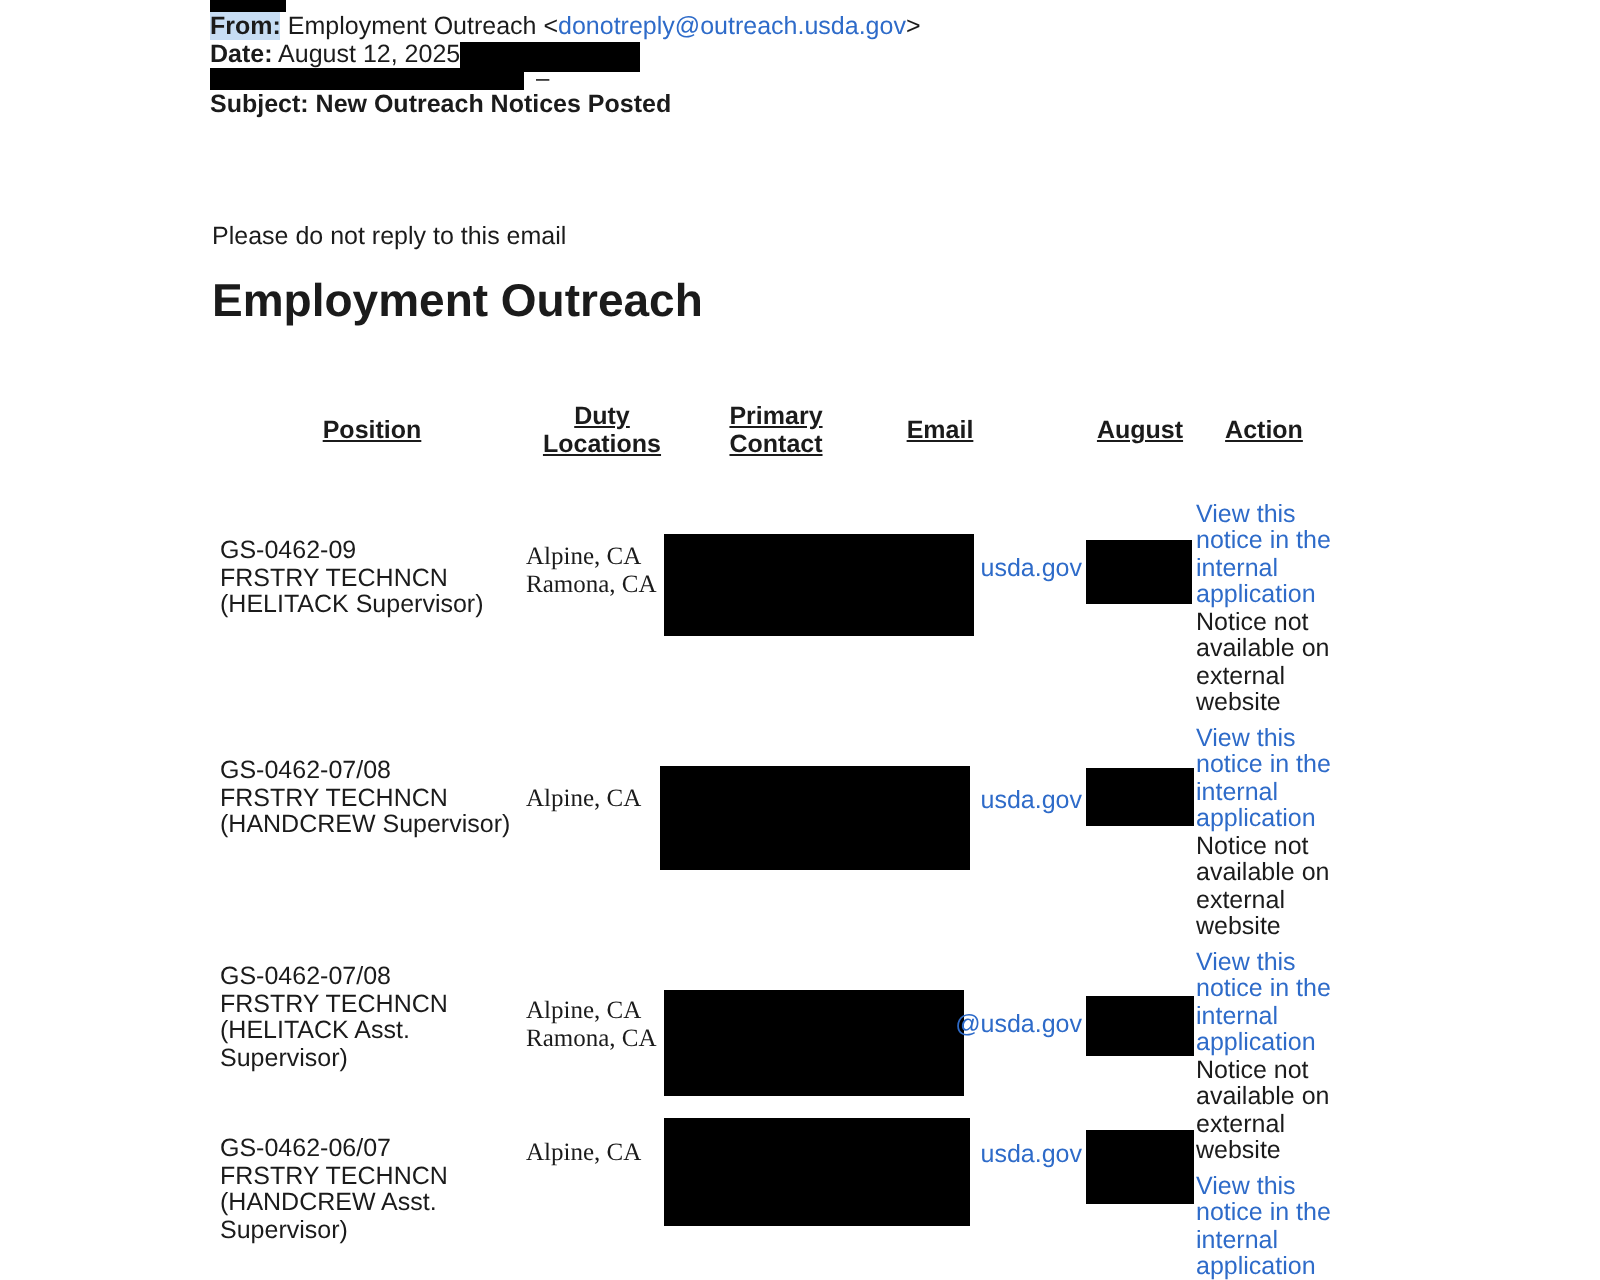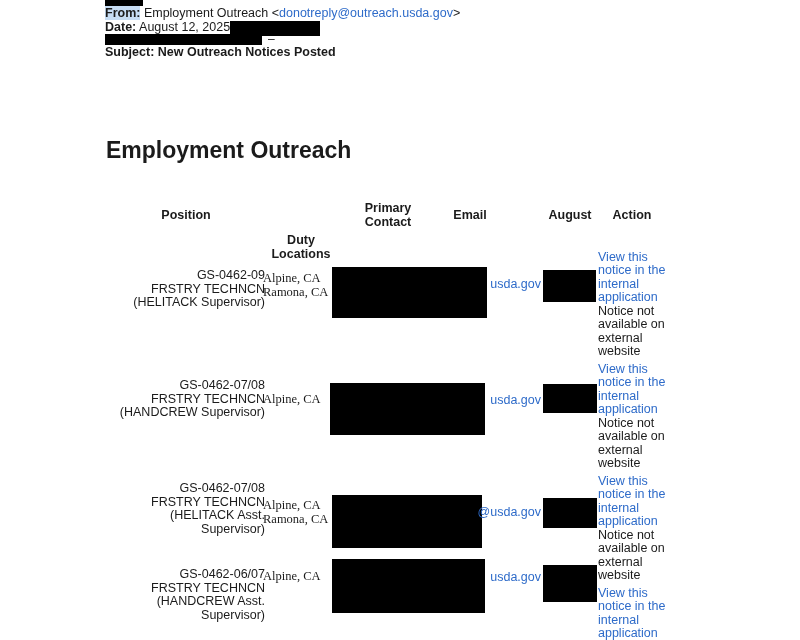--- a/index.html
+++ b/index.html
@@ -8,23 +8,23 @@
     font-family:"Liberation Sans","DejaVu Sans",sans-serif;color:#1b1b1b;
     font-size:12.5px;line-height:13.5px;
   }
   .bold{font-weight:bold;}
   .redact{position:absolute;background:#000;}
   .hl{background:#c7ddf4;}
   a.lnk{color:#2e6bc9;text-decoration:none;cursor:pointer;}
   .hline{position:absolute;white-space:nowrap;}
   .h1{position:absolute;font-size:23px;line-height:19px;font-weight:bold;white-space:nowrap;}
   .para{position:absolute;white-space:nowrap;}
-  .th{position:absolute;font-weight:bold;text-align:center;white-space:pre-line;}
+  .th{position:absolute;font-weight:bold;text-align:center;white-space:pre-line;text-decoration:underline;}
   .cell{position:absolute;white-space:pre-line;}
-  .pos{left:110px;width:155px;text-align:right;}
+  .pos{left:110px;width:155px;}
   .duty{left:263px;width:80px;font-family:Liberation Serif, serif;}
   .email{left:448px;width:93px;text-align:right;}
   .action{left:598px;width:70px;}
   .action a{display:block;}
   .dash{position:absolute;font-size:12px;}
   
   .pos1{top:269px;} .pos2{top:379px;} .pos3{top:482px;} .pos4{top:568px;}
   .duty1{top:272px;} .duty2{top:393px;} .duty3{top:499px;} .duty4{top:570px;}
   .email1{top:278px;} .email2{top:394px;} .email3{top:506px;} .email4{top:571px;}
   .act1{top:237px;} .act2{top:349px;} .act3{top:461px;} .act4{top:573px;}
@@ -53,24 +53,25 @@
   </div>
   <div class="redact" style="left:230px;top:21px;width:90px;height:15px;"></div>
 
   <div class="redact" style="left:105px;top:34px;width:157px;height:11px;"></div>
   <span class="dash" style="left:268px;top:33px;">–</span>
 
   <div class="hline bold" style="left:105px;top:46px;">
     <span>Subject:</span><span> New Outreach Notices Posted</span>
   </div>
 
+  <div class="para" style="left:106px;top:112px;">Please do not reply to this email</div>
   <div class="h1" style="left:106px;top:141px;">Employment Outreach</div>
 
   <div class="th" style="left:150px;top:209px;width:72px;">Position</div>
-  <div class="th" style="left:271px;top:202px;width:60px;margin-top:32px;">Duty
+  <div class="th" style="left:271px;top:202px;width:60px;">Duty
 Locations</div>
   <div class="th" style="left:338px;top:202px;width:60px;margin-left:20px;">Primary
 Contact</div>
   <div class="th" style="left:440px;top:209px;width:60px;">Email</div>
   <div class="th" style="left:540px;top:209px;width:60px;">August</div>
   <div class="th" style="left:602px;top:209px;width:60px;">Action</div>
 
   <div class="cell pos pos1">GS-0462-09
 FRSTRY TECHNCN
 (HELITACK Supervisor)</div>

